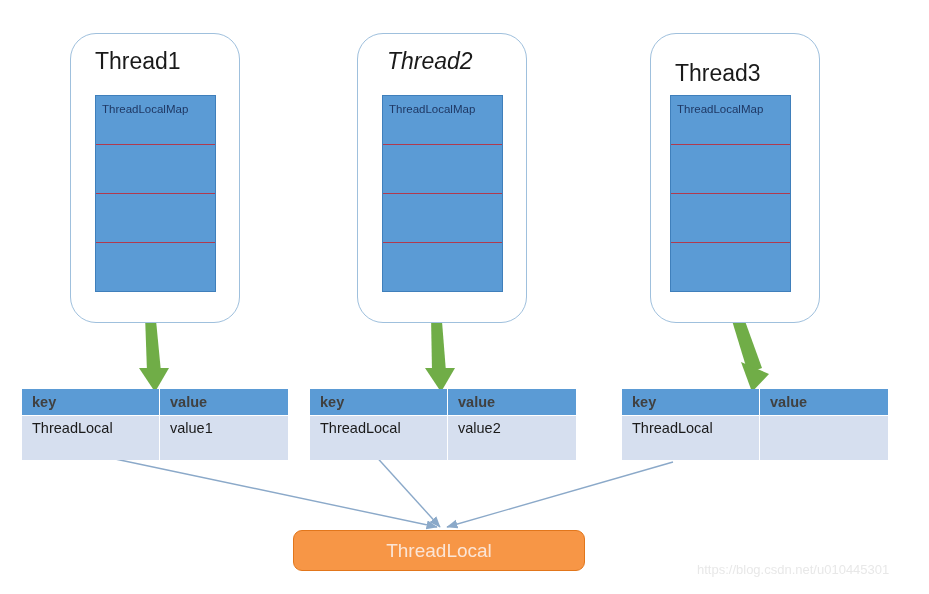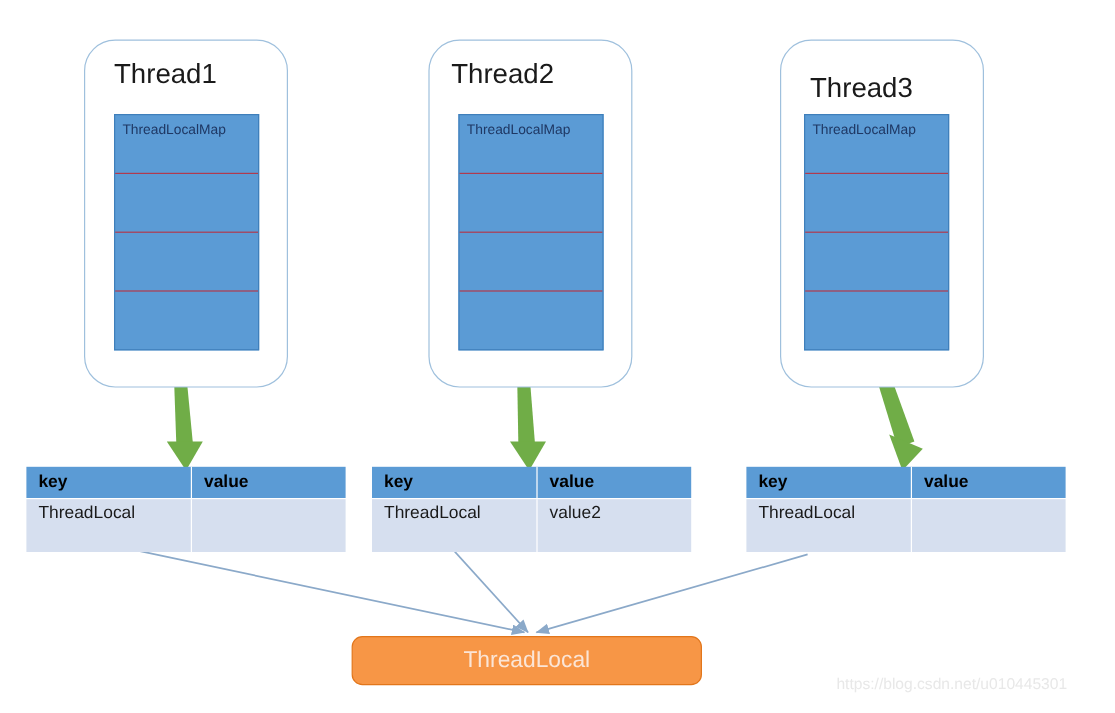--- a/index.html
+++ b/index.html
@@ -68,21 +68,21 @@
   .kv-header {
     position: absolute;
     box-sizing: border-box;
     background: #5b9bd5;
     display: flex;
     align-items: center;
   }
   .kv-header .cell {
     font-size: 14.5px;
     font-weight: bold;
-    color: #000000;
+    color: #404040;
     padding-left: 10px;
     box-sizing: border-box;
     display: flex;
     align-items: center;
     height: 100%;
     font-family: "Liberation Sans", sans-serif;
   }
   .kv-header .cell.col-key {
     border-right: 1.5px solid #ffffff;
   }
@@ -165,21 +165,21 @@
   <div class="thread-box" style="left:70px; top:33px; width:170px; height:290px;"></div>
   <div class="thread-title" style="left:95px; top:48px;">Thread1</div>
   <div class="tlm-box" style="left:95px; top:95px; width:121px; height:197px;">
     <div class="tlm-label">ThreadLocalMap</div>
     <div class="tlm-divider" style="top:48px;"></div>
     <div class="tlm-divider" style="top:97px;"></div>
     <div class="tlm-divider" style="top:146px;"></div>
   </div>
 
   <div class="thread-box" style="left:357px; top:33px; width:170px; height:290px;"></div>
-  <div class="thread-title" style="left:376px; top:48px;">Thread2</div>
+  <div class="thread-title" style="left:387px; top:48px;font-style:italic;">Thread2</div>
   <div class="tlm-box" style="left:382px; top:95px; width:121px; height:197px;">
     <div class="tlm-label">ThreadLocalMap</div>
     <div class="tlm-divider" style="top:48px;"></div>
     <div class="tlm-divider" style="top:97px;"></div>
     <div class="tlm-divider" style="top:146px;"></div>
   </div>
 
   <div class="thread-box" style="left:650px; top:33px; width:170px; height:290px;"></div>
   <div class="thread-title" style="left:675px; top:60px;">Thread3</div>
   <div class="tlm-box" style="left:670px; top:95px; width:121px; height:197px;">
@@ -188,20 +188,21 @@
     <div class="tlm-divider" style="top:97px;"></div>
     <div class="tlm-divider" style="top:146px;"></div>
   </div>
 
   <div class="kv-header" style="left:22px; top:389px; width:266px; height:26px;">
     <div class="cell col-key" style="width:138px;">key</div>
     <div class="cell col-value" style="width:128px;">value</div>
   </div>
   <div class="kv-row" style="left:22px; top:416px; width:266px; height:44px;">
     <div class="cell col-key" style="width:138px;">ThreadLocal</div>
+    <div class="cell col-value" style="width:128px;">value1</div>
   </div>
 
   <div class="kv-header" style="left:310px; top:389px; width:266px; height:26px;">
     <div class="cell col-key" style="width:138px;">key</div>
     <div class="cell col-value" style="width:128px;">value</div>
   </div>
   <div class="kv-row" style="left:310px; top:416px; width:266px; height:44px;">
     <div class="cell col-key" style="width:138px;">ThreadLocal</div>
     <div class="cell col-value" style="width:128px;">value2</div>
   </div>

